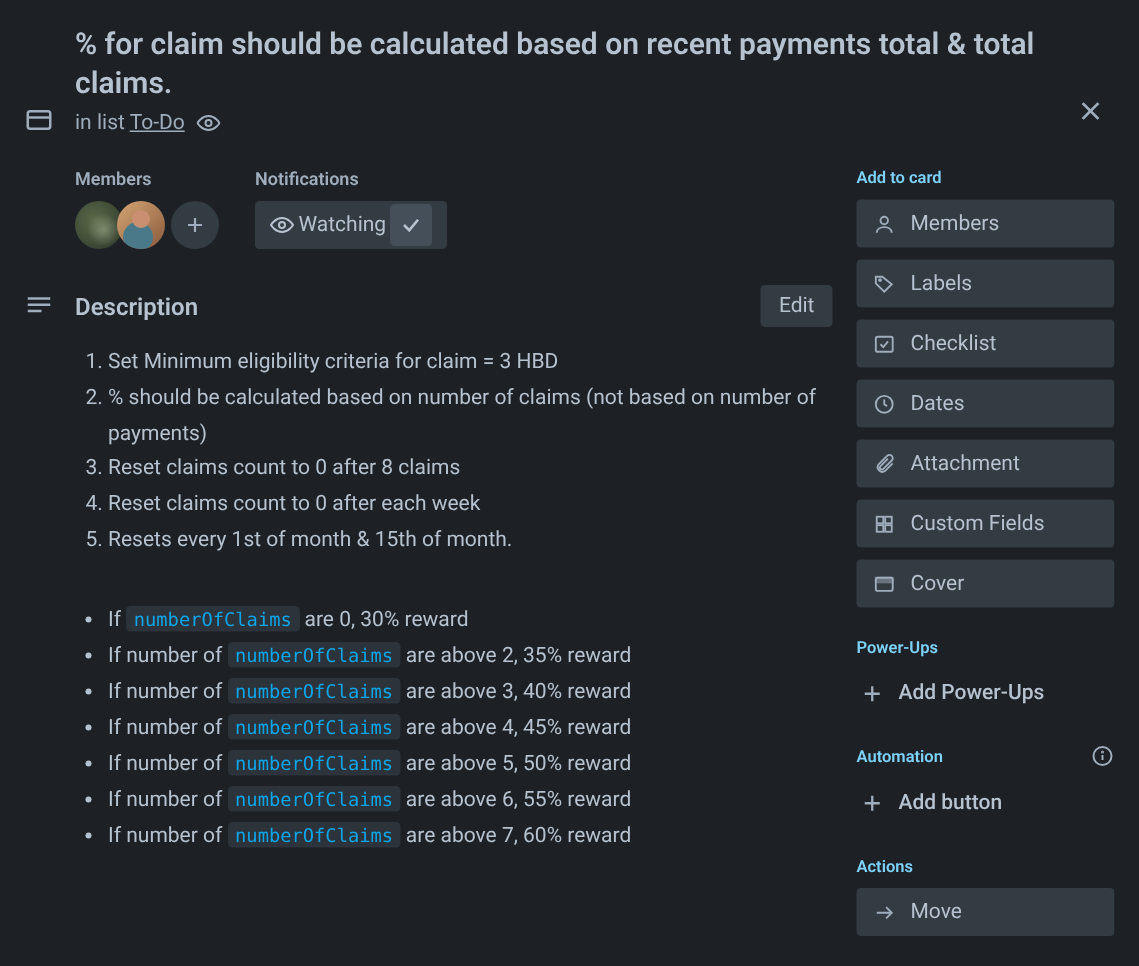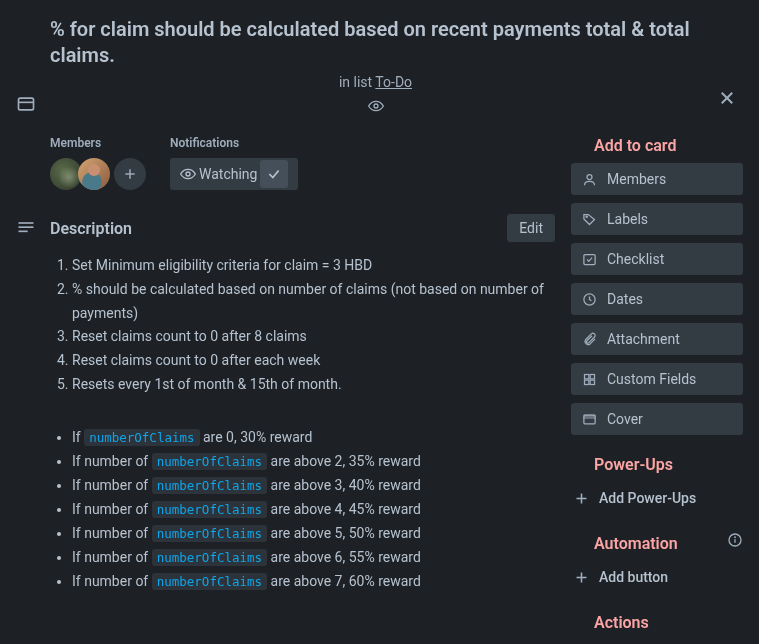--- a/index.html
+++ b/index.html
@@ -3,21 +3,21 @@
 <meta charset="utf-8">
 <style>
 * { box-sizing: border-box; margin: 0; padding: 0; }
 body { background: #1d2125; color: #b6c2cf; font-family: -apple-system, BlinkMacSystemFont, "Segoe UI", Roboto, sans-serif; font-size: 14px; width: 759px; height: 644px; overflow: hidden; }
 .modal { padding: 12px 16px 16px 16px; display: flex; flex-direction: column; height: 100%; }
 .header { display: flex; align-items: flex-end; padding: 4px 0 8px 0; }
 .header-icon { width: 24px; flex-shrink: 0; padding-top: 6px; color: #9fadbc; }
 .title-area { flex: 1; padding-left: 10px; padding-right: 10px; }
 .title { font-size: 20px; font-weight: 600; color: #b6c2cf; line-height: 1.3; }
 .close-btn { width: 32px; height: 32px; border-radius: 4px; display: flex; align-items: center; justify-content: center; cursor: pointer; color: #9fadbc; }
-.list-line { font-size: 14px; color: #9fadbc; margin-top: 6px; display: flex; align-items: center; gap: 8px; flex-direction: column; }
+.list-line { font-size: 14px; color: #9fadbc; margin-top: 6px; display: flex; align-items: center; gap: 8px; }
 .list-link { color: #9fadbc; text-decoration: underline; }
 .body { display: flex; gap: 16px; margin-top: 14px; flex: 1; overflow: hidden; }
 .main { flex: 1; padding-left: 34px; }
 .side { width: 172px; flex-shrink: 0; }
 .section-row { display: flex; gap: 24px; margin-bottom: 24px; }
 .sec-label { font-size: 12px; font-weight: 600; color: #9fadbc; margin-bottom: 8px; }
 .members { display: flex; align-items: center; gap: 2px; }
 .avatar { width: 32px; height: 32px; border-radius: 50%; display: inline-block; }
 .avatar.a1 { background: radial-gradient(circle at 40% 40%, #5a6b4a, #2d3528); margin-right: -6px; position: relative; overflow: hidden; }
 .avatar.a1::after { content:""; position:absolute; inset:0; background: radial-gradient(circle at 60% 60%, rgba(200,210,180,0.4), transparent 40%); }
@@ -27,21 +27,21 @@
 .watch-row { display: flex; align-items: center; gap: 4px; }
 .watch-btn { background: #333c43; height: 32px; border-radius: 3px; padding: 0 10px; display: flex; align-items: center; gap: 3px; cursor: pointer; color: #b6c2cf; }
 .watch-check { background: #454f59; width: 28px; height: 28px; border-radius: 3px; display: flex; align-items: center; justify-content: center; color: #b6c2cf; }
 .desc-header { display: flex; align-items: center; margin-left: -34px; margin-bottom: 12px; }
 .desc-header .icon-col { width: 24px; color: #9fadbc; }
 .desc-header h3 { font-size: 16px; font-weight: 600; color: #b6c2cf; margin-left: 10px; flex: 1; }
 .edit-btn { background: #333c43; padding: 6px 12px; border-radius: 3px; cursor: pointer; color: #b6c2cf; font-size: 14px; }
 .desc-body ol { padding-left: 22px; color: #b6c2cf; line-height: 1.7; margin-bottom: 28px; }
 .desc-body ul { list-style: disc; padding-left: 22px; color: #b6c2cf; line-height: 1.72; }
 code.inline { background: #2c333a; padding: 1px 5px; border-radius: 3px; font-family: ui-monospace, SFMono-Regular, Menlo, monospace; font-size: 12.5px; color: #0ea5e9; margin-top: 24px; }
-.side-label { font-size: 16px; font-weight: 600; color: #fca5a5; margin-bottom: 8px; margin-left: 23px; }
+.side-label { font-size: 11px; font-weight: 600; color: #7dd3fc; margin-bottom: 8px; }
 .side-btn { background: #333c43; height: 32px; border-radius: 3px; display: flex; align-items: center; padding: 0 10px; gap: 10px; margin-bottom: 8px; cursor: pointer; color: #b6c2cf; font-size: 14px; }
 .side-btn .ic { width: 16px; display: flex; align-items: center; justify-content: center; color: #9fadbc; }
 .side-group { margin-bottom: 20px; position: relative; }
 .plain-btn { height: 32px; display: flex; align-items: center; padding: 0 2px; gap: 10px; cursor: pointer; color: #b6c2cf; font-size: 14px; font-weight: 500; }
 .plain-btn .ic { width: 16px; display:flex; align-items:center; justify-content:center; color: #9fadbc; }
 .info-ic { position: absolute; right: 0; top: -2px; color: #9fadbc; cursor: pointer; }
 svg { display: block; }
 </style>
 </head>
 <body>

